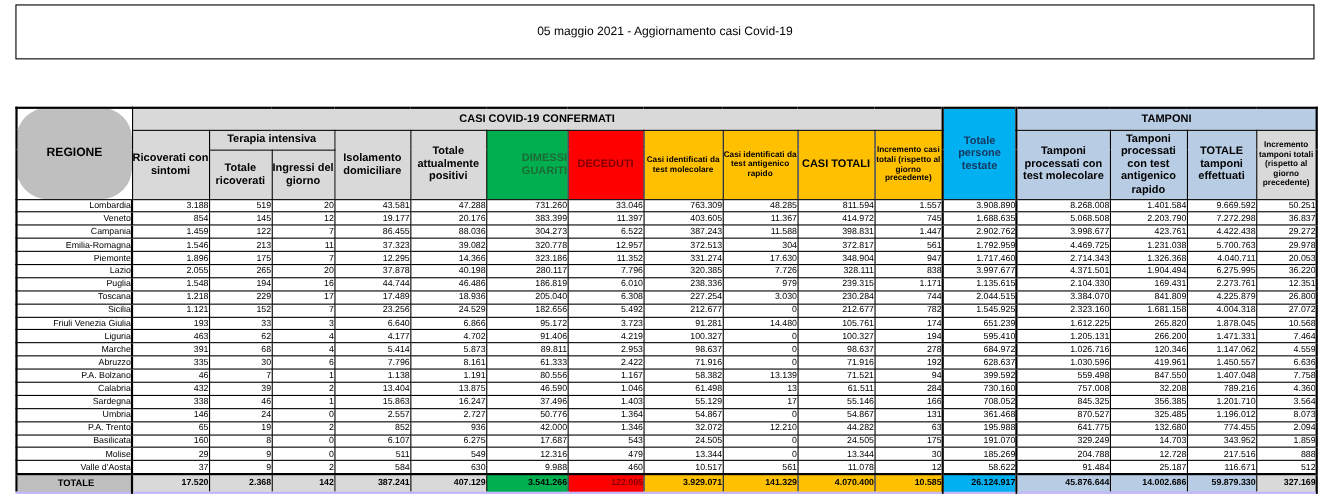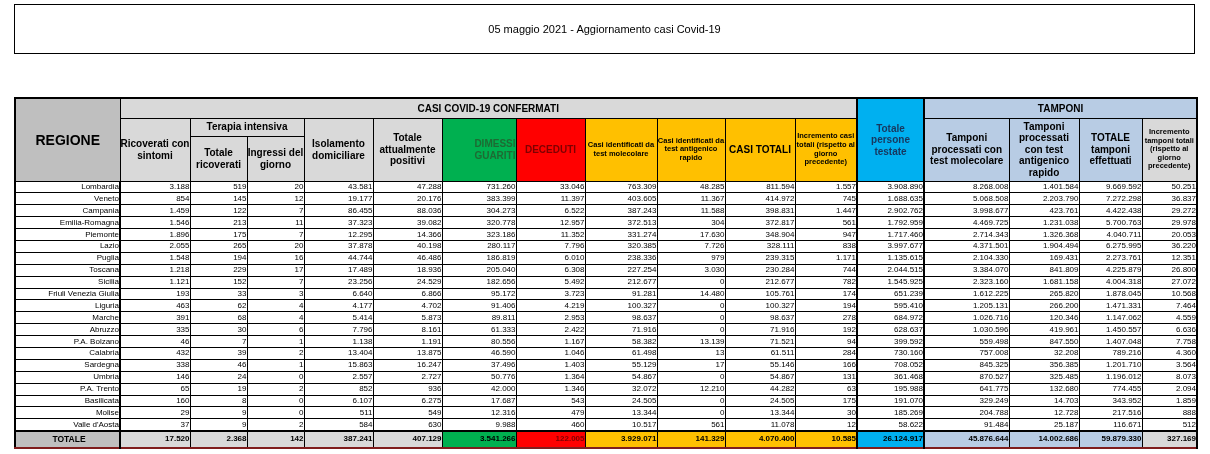--- a/index.html
+++ b/index.html
@@ -23,21 +23,21 @@
   table.covid th, table.covid td {
     border: 1px solid #000; overflow: hidden; padding: 0;
   }
   thead th {
     background: #D9D9D9; font-weight: bold; font-size: 10px; line-height: 1.15;
     text-align: center; vertical-align: middle; padding: 1px 2px;
   }
   thead tr.r1 { height: 20px; }
   thead tr.r2 { height: 18px; }
   thead tr.r3 { height: 45px; }
-  th.regione { background: #BFBFBF; font-size: 14px; border-right-width: 2px; }
+  th.regione { background: #BFBFBF; font-size: 11px; border-right-width: 2px; border-radius: 28px; }
   th.band { font-size: 10px; }
   th.small { font-size: 7.5px; }
   .bg-green  { background: #00B050; }
   .bg-red    { background: #FF0000; }
   .bg-yellow { background: #FFC000; }
   .bg-cyan   { background: #00B0F0; }
   .bg-blue   { background: #B8CCE4; }
   .bg-gray   { background: #D9D9D9; }
   .bg-graydark { background: #BFBFBF; }
   .tx-green  { color: #1D6B33; text-align: right; }
@@ -49,21 +49,21 @@
   tbody tr { height: 11.9px; }
   tbody td {
     font-size: 8px; line-height: 1; text-align: right;
     padding: 0 3px 0 0; white-space: nowrap; vertical-align: middle; background: #fff;
   }
   tbody td.region { text-align: right; padding: 0 0 0 3px; }
   tbody td:nth-child(2)  { border-left-width: 2px; }
   tbody td:nth-child(13) { border-left-width: 2px; }
   tbody td:nth-child(14) { border-left-width: 2px; }
   tbody td:nth-child(17) { border-right-width: 2px; }
-  tbody tr.totale { height: 17px; border-top: 2px solid #000; border-bottom: 2px solid #7f1d1d; }
+  tbody tr.totale { height: 17px; border-top: 2px solid #000; border-bottom: 2px solid #c4b5fd; }
   tbody tr.totale td { font-weight: bold; text-align: right; }
   tbody tr.totale td.region { text-align: center; font-size: 8.5px; }
 </style>
 </head>
 <body>
 
 <div class="page">
 
   <div class="title-box">
     <div class="t1">05 maggio 2021 - Aggiornamento casi Covid-19</div>

